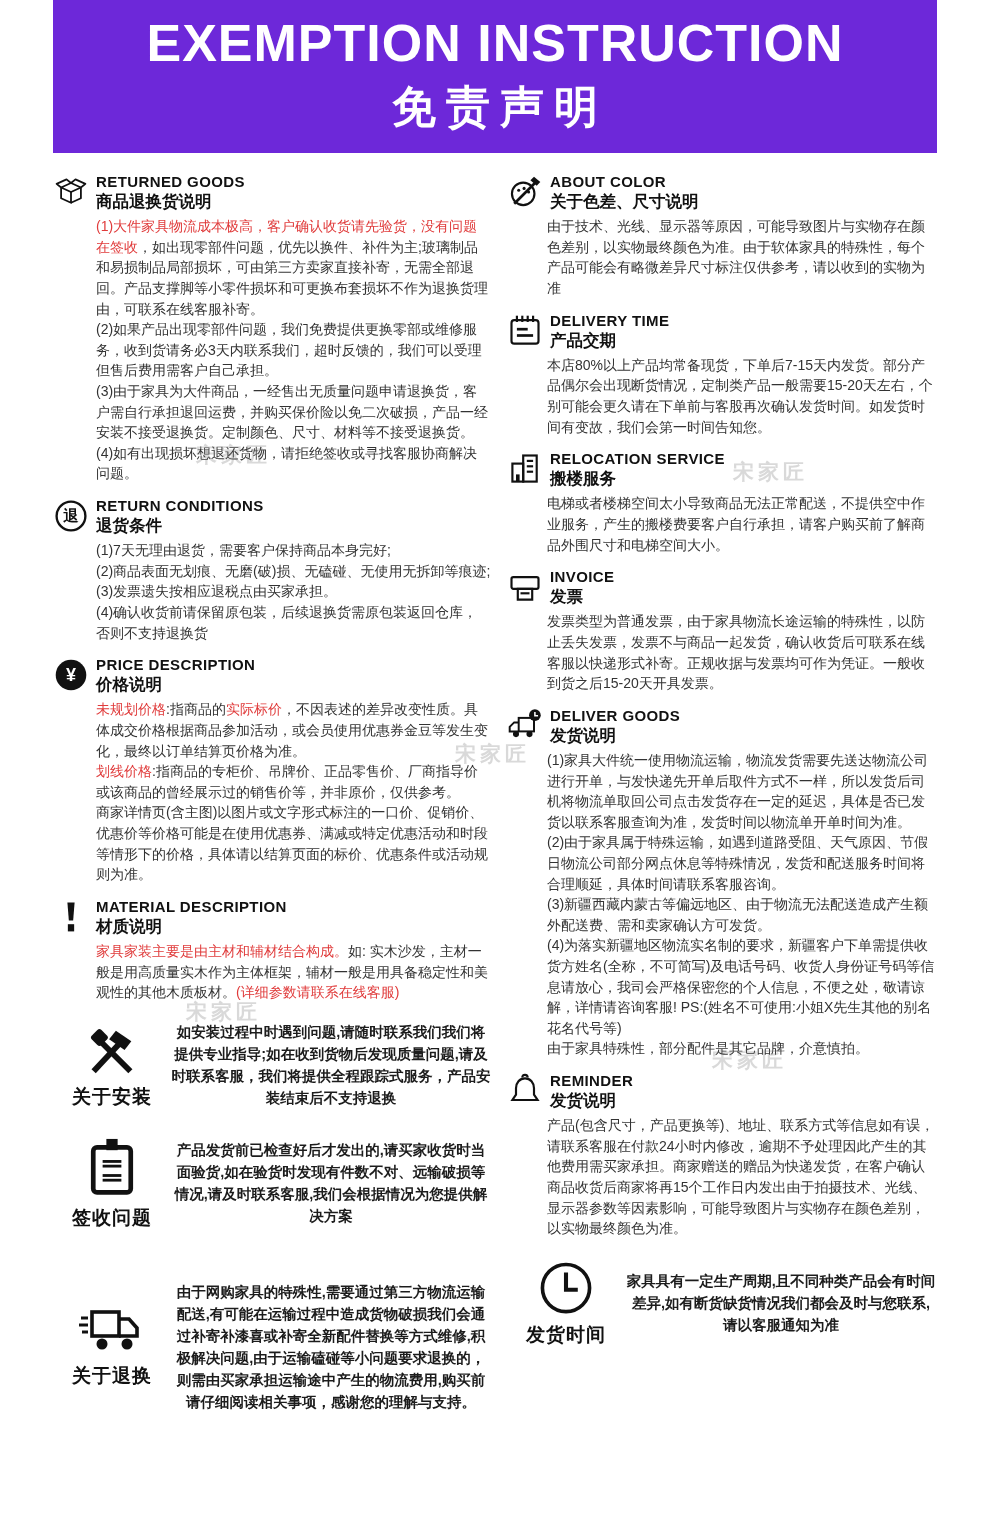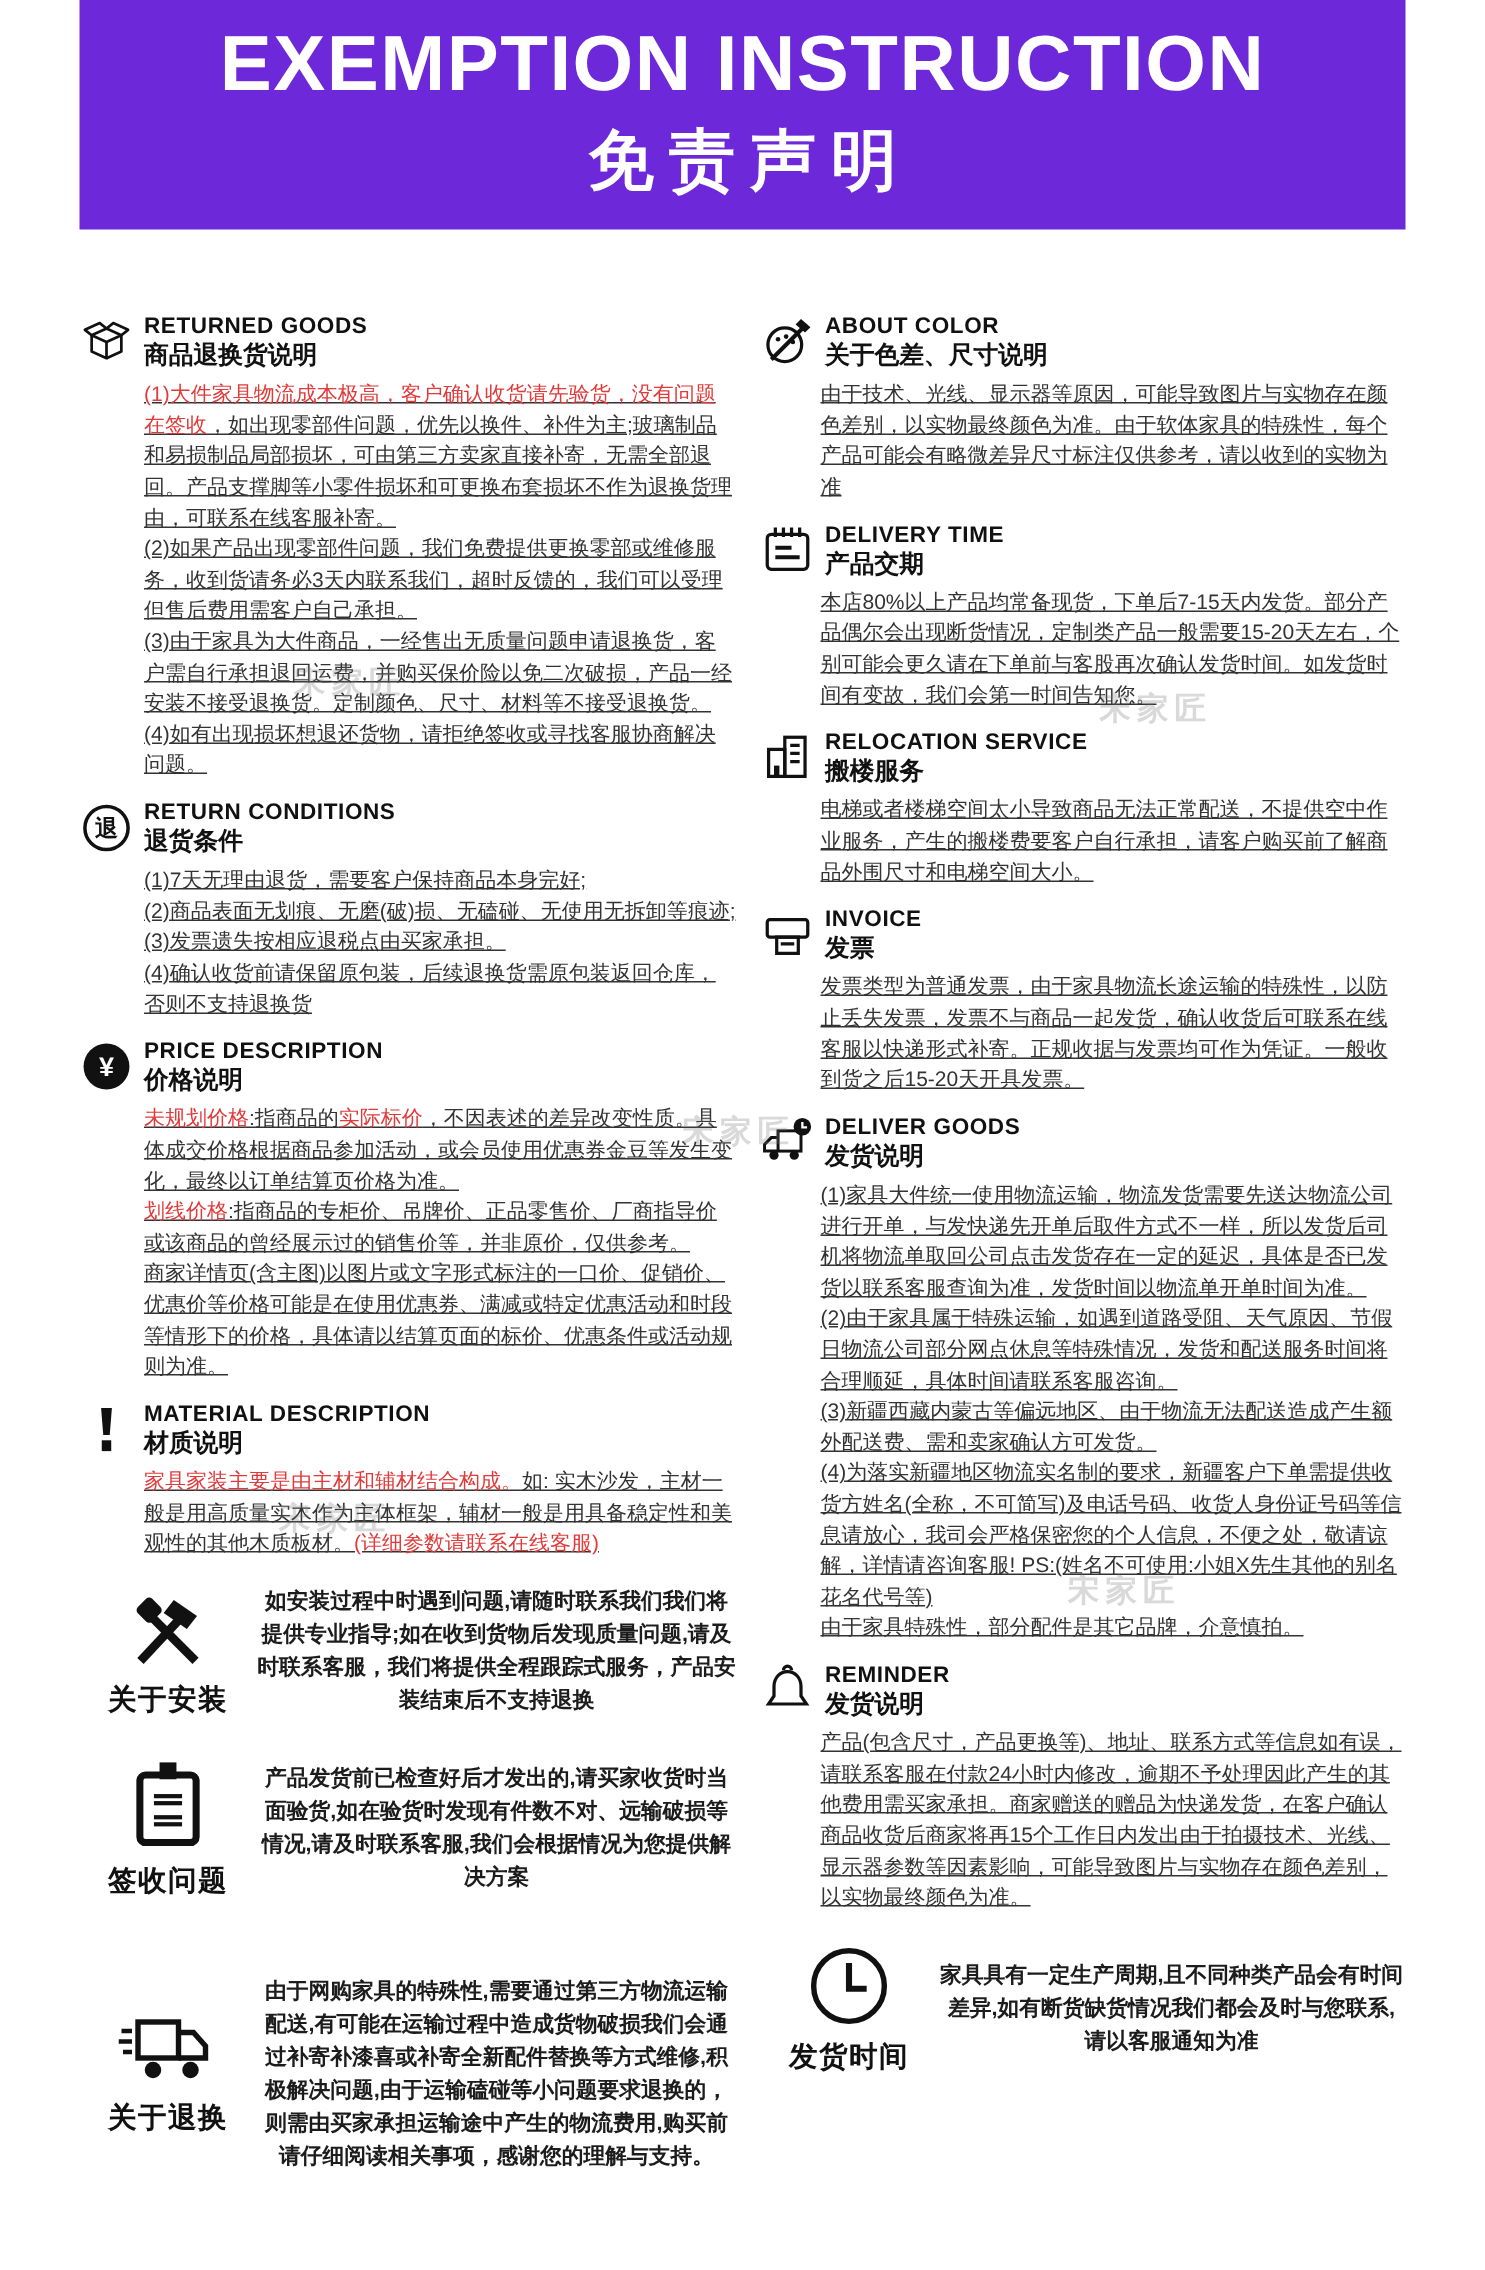--- a/index.html
+++ b/index.html
@@ -9,31 +9,31 @@
     font-family:"Liberation Sans","DejaVu Sans",sans-serif;
   }
   
   .header{
     margin-left:53px;width:884px;height:153px;background:#6d28d9;color:#fff;
     display:flex;flex-direction:column;align-items:center;justify-content:center;
   }
   .header .en{font-size:52px;font-weight:600;letter-spacing:1px;line-height:1.05;}
   .header .cn{font-size:44px;font-weight:700;letter-spacing:10px;margin-top:8px;text-indent:10px;}
   
-  .content{display:flex;gap:16px;padding:56px 53px 0 53px;}
+  .content{display:flex;gap:16px;padding:20px 53px 0 53px;}
   .col-left{width:438px;flex:0 0 438px;}
   .col-right{width:430px;flex:0 0 430px;}
   
   .sec{margin-bottom:13px;}
   .sec-head{display:flex;align-items:flex-start;margin-bottom:5px;}
   .sec-icon{width:36px;height:36px;flex:0 0 36px;margin-right:7px;margin-top:1px;}
   .sec-icon svg{width:100%;height:100%;display:block;}
   .t-en{font-size:15px;font-weight:700;color:#111;letter-spacing:.4px;line-height:1.15;}
   .t-cn{font-size:16.5px;font-weight:700;color:#111;margin-top:2px;line-height:1.15;}
-  .sec-body{padding-left:43px;text-decoration:underline;}
+  .sec-body{padding-left:43px;}
   .col-right .sec-body{padding-left:40px;}
   .sec-body p{margin:0;font-size:14px;line-height:20.6px;color:#333;}
   .red{color:#e03b3b;}
   
   .photo-sec{display:flex;align-items:center;}
   .photo-left{width:118px;flex:0 0 118px;display:flex;flex-direction:column;align-items:center;font-family:Liberation Serif, serif;}
   .photo-left svg{display:block;}
   .photo-label{font-size:19px;font-weight:800;color:#111;margin-top:5px;letter-spacing:1px;}
   .photo-text{flex:1;margin:0;font-size:14.5px;font-weight:700;line-height:22px;color:#1c1c1c;text-align:center;}
   .mt-install{margin-top:18px;}

